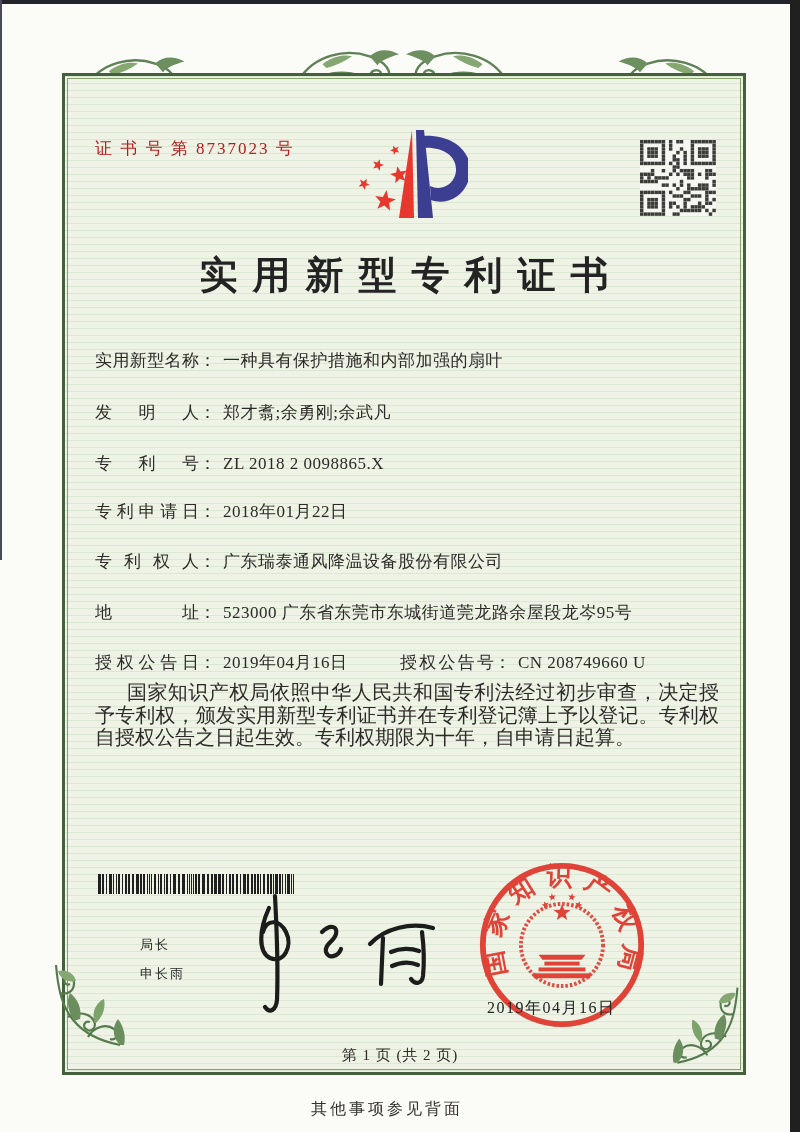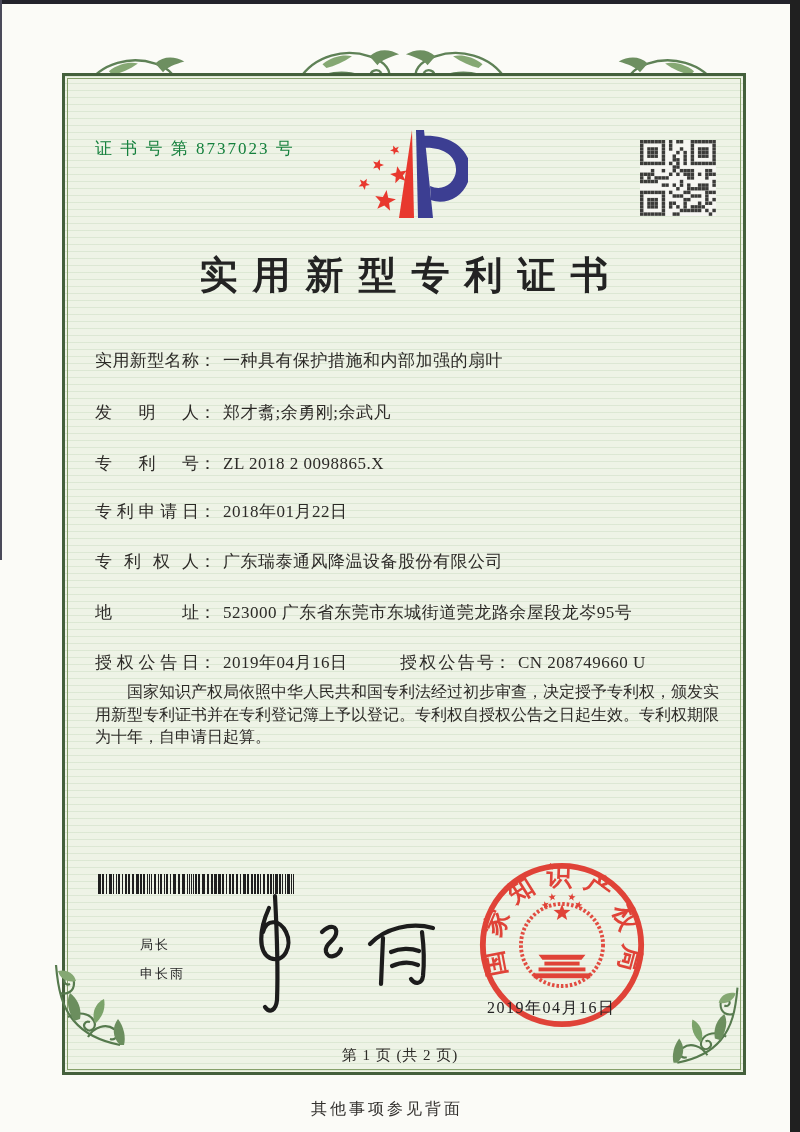--- a/index.html
+++ b/index.html
@@ -18,33 +18,33 @@
     position:absolute;left:62px;top:73px;width:684px;height:1002px;
     border:3px solid #44603c;box-sizing:border-box;
     background:
       repeating-linear-gradient(180deg, rgba(148,184,138,.20) 0 1px, rgba(0,0,0,0) 1px 7px),
       #eef3e6;
   }
   .frame-inner{position:absolute;inset:2px;border:1px solid #86a06b;pointer-events:none;}
 
   .ornament{position:absolute;}
 
-  .certno{position:absolute;left:95px;top:137px;font-size:17px;letter-spacing:2px;color:#15803d;}
+  .certno{position:absolute;left:95px;top:137px;font-size:17px;letter-spacing:2px;color:#b91c1c;}
   .title{position:absolute;left:62px;top:250px;width:684px;text-align:center;
     font-size:38px;font-weight:600;letter-spacing:15px;color:#232323;text-indent:15px;}
 
   .row{position:absolute;left:95px;font-size:17px;white-space:nowrap;color:#2c2a27;}
   .row .lbl{display:inline-block;width:104px;text-align:justify;text-align-last:justify;vertical-align:bottom;}
   .row .colon{display:inline-block;margin-right:7px;}
   .row .val{letter-spacing:0.5px;}
   .r1{top:349px;} .r2{top:401px;} .r3{top:452px;} .r4{top:500px;} .r5{top:550px;} .r6{top:601px;} .r7{top:651px;}
   .grant2{position:absolute;left:305px;top:0;}
   .r7 .grant2 .lbl{width:94px;}
 
-  .paras{position:absolute;left:95px;top:681px;width:624px;font-size:16px;line-height:22.5px;
+  .paras{position:absolute;left:95px;top:681px;width:624px;font-size:20px;line-height:22.5px;
     text-align:justify;color:#2c2a27;}
   .paras p{margin:0;text-indent:32px;}
 
   .barcode{position:absolute;left:98px;top:874px;width:202px;height:20px;}
   .officer{position:absolute;left:140px;top:936px;font-size:13px;letter-spacing:2px;color:#272727;}
   .officer .name{display:block;margin-top:11px;}
   .signature{position:absolute;left:225px;top:888px;}
 
   .seal{position:absolute;left:476px;top:859px;opacity:.92;}
   .seal-date{position:absolute;left:487px;top:998px;font-size:16px;letter-spacing:1.5px;color:#242424;white-space:nowrap;}

